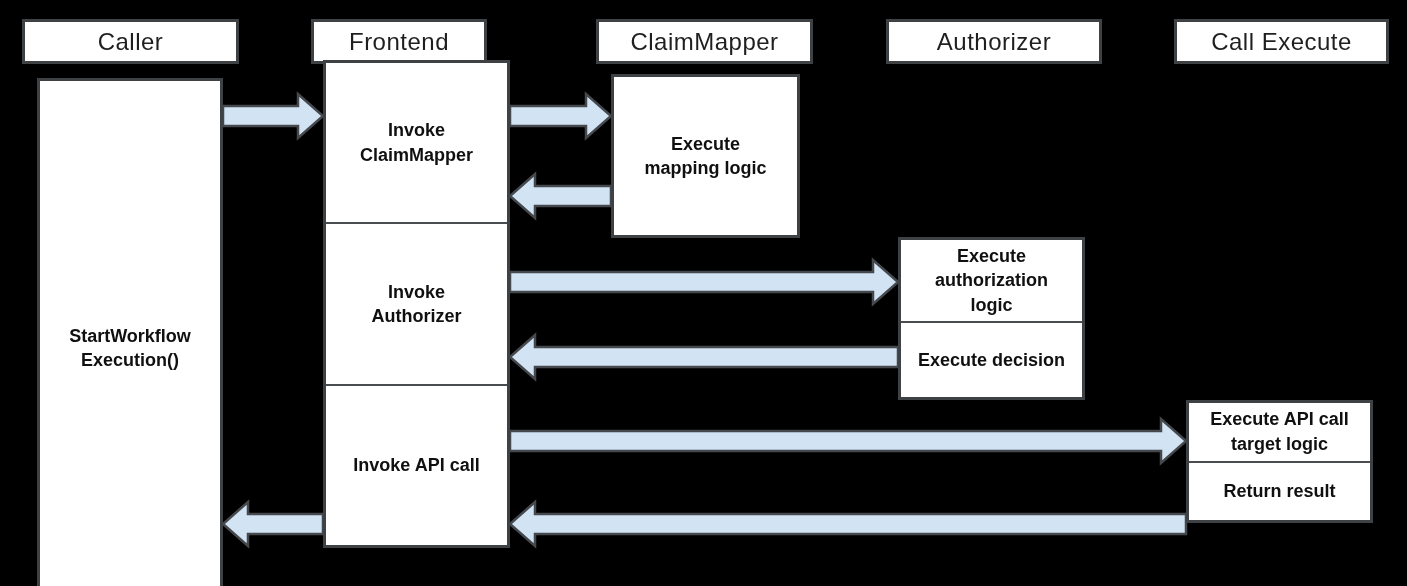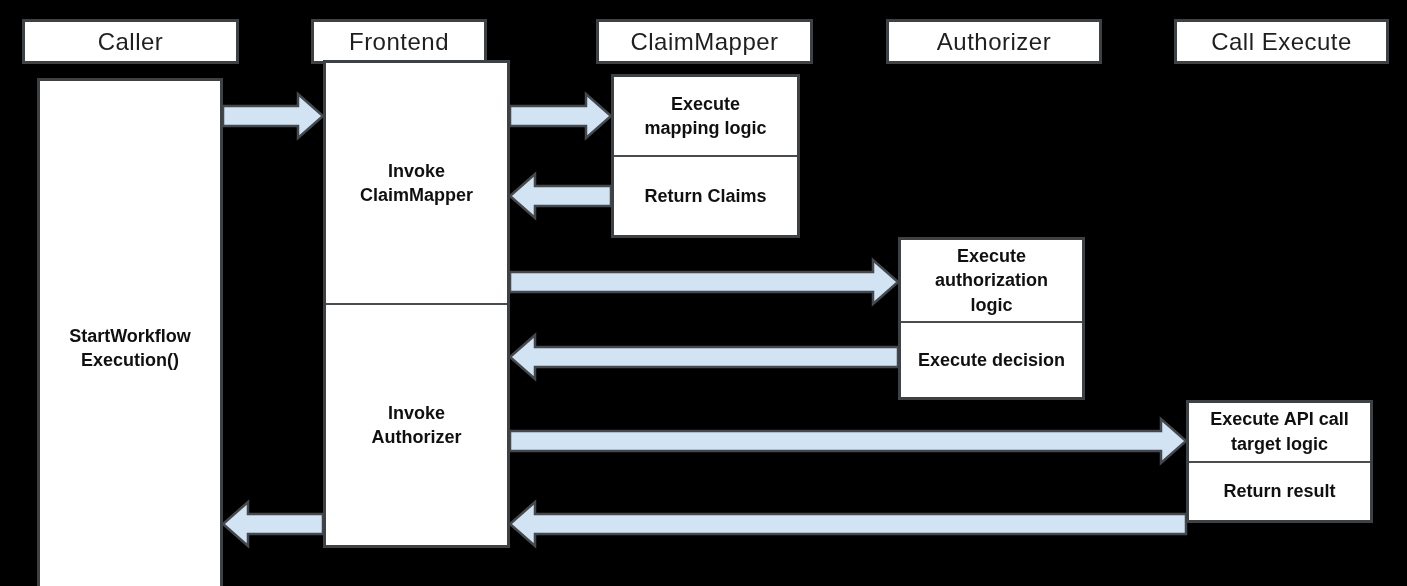--- a/index.html
+++ b/index.html
@@ -84,29 +84,29 @@
 
   <div class="box" style="left:323px;top:60px;width:187px;height:488px;">
     <div class="cell">
       <span class="lbl">Invoke
 ClaimMapper</span>
     </div>
     <div class="cell">
       <span class="lbl">Invoke
 Authorizer</span>
     </div>
+    <div class="cell">
+      <span class="lbl">Invoke API call</span>
+    </div>
   </div>
 
   <div class="box" style="left:611px;top:74px;width:189px;height:164px;">
     <div class="cell">
       <span class="lbl">Execute
 mapping logic</span>
-    </div>
-    <div class="cell">
-      <span class="lbl">Return Claims</span>
     </div>
   </div>
 
   <div class="box" style="left:898px;top:237px;width:187px;height:163px;">
     <div class="cell">
       <span class="lbl">Execute
 authorization
 logic</span>
     </div>
     <div class="cell">

